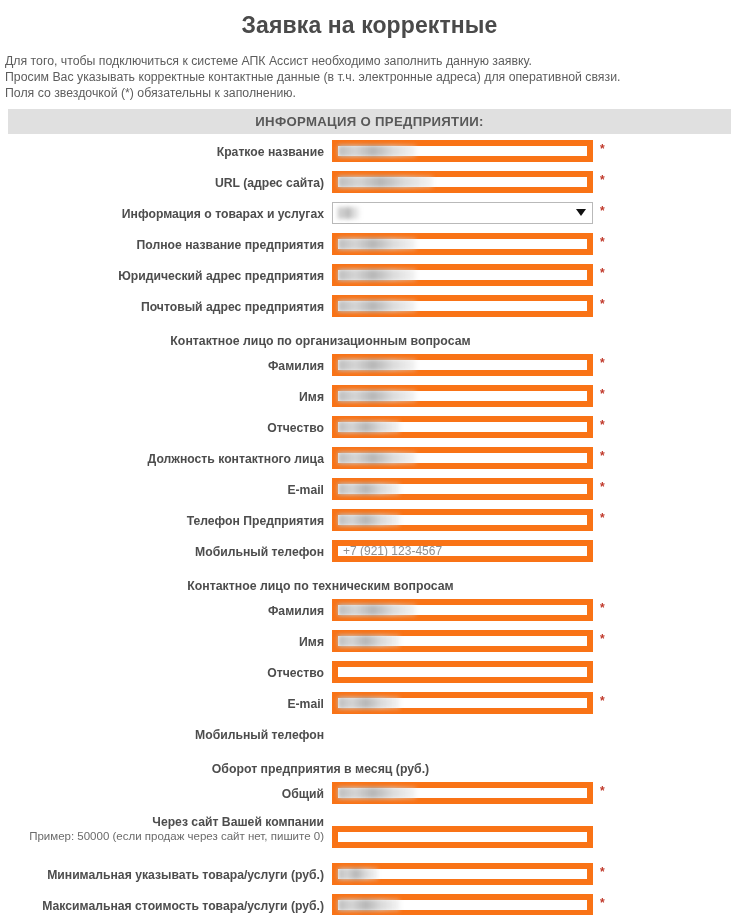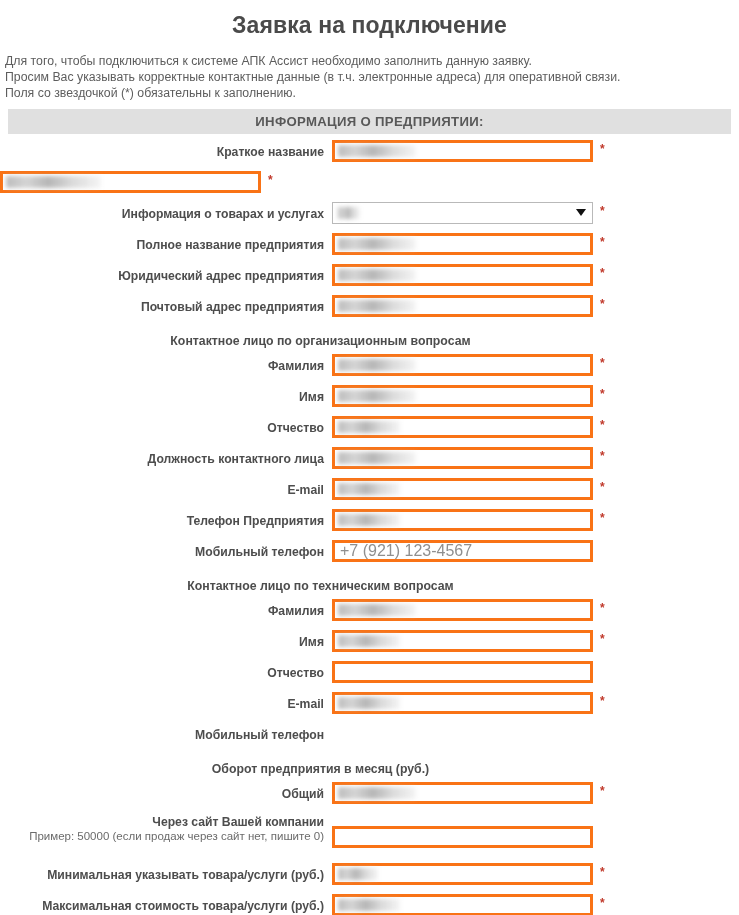--- a/index.html
+++ b/index.html
@@ -89,24 +89,24 @@
   .field-cell {
     flex: 0 0 262px;
     width: 262px;
     position: relative;
   }
 
   .inp {
     width: 261px;
     height: 22px;
     box-sizing: border-box;
-    border: 3px solid #f97316;
+    border: 6px solid #f97316;
     background: #ffffff;
     font-family: "Liberation Sans", "DejaVu Sans", sans-serif;
-    font-size: 16px;
+    font-size: 12px;
     color: #8a8a8a;
     padding: 0 5px;
     outline: none;
     border-radius: 0;
     display: block;
   }
   .inp::placeholder { color: #8f8f8f; opacity: 1; }
 
   
   .select-wrap { position: relative; width: 261px; height: 22px; }
@@ -178,21 +178,21 @@
     height: 28px;
     line-height: 30px;
     padding-right: 98px;
   }
 </style>
 </head>
 <body>
 
 <div class="page">
 
-  <h1 class="form-title">Заявка на подключение</h1>
+  <h1 class="form-title">Заявка на корректные</h1>
 
   <div class="intro">
     <span class="intro-line">Для того, чтобы подключиться к системе АПК Ассист необходимо заполнить данную заявку.</span>
     <span class="intro-line">Просим Вас указывать корректные контактные данные (в т.ч. электронные адреса) для оперативной связи.</span>
     <span class="intro-line">Поля со звездочкой (*) обязательны к заполнению.</span>
   </div>
 
   <div class="section-band">ИНФОРМАЦИЯ О ПРЕДПРИЯТИИ:</div>
 
   <div class="form-body">
@@ -200,20 +200,21 @@
     <div class="row">
       <div class="label-cell">Краткое название</div>
       <div class="field-cell">
         <input class="inp" type="text" value="" style="">
         <span class="redact w-lg"></span>
         <span class="star">*</span>
       </div>
     </div>
 
     <div class="row">
+      <div class="label-cell">URL (адрес сайта)</div>
       <div class="field-cell">
         <input class="inp" type="text" value="" style="">
         <span class="redact w-xl"></span>
         <span class="star">*</span>
       </div>
     </div>
 
     <div class="row">
       <div class="label-cell">Информация о товарах и услугах</div>
       <div class="field-cell">

